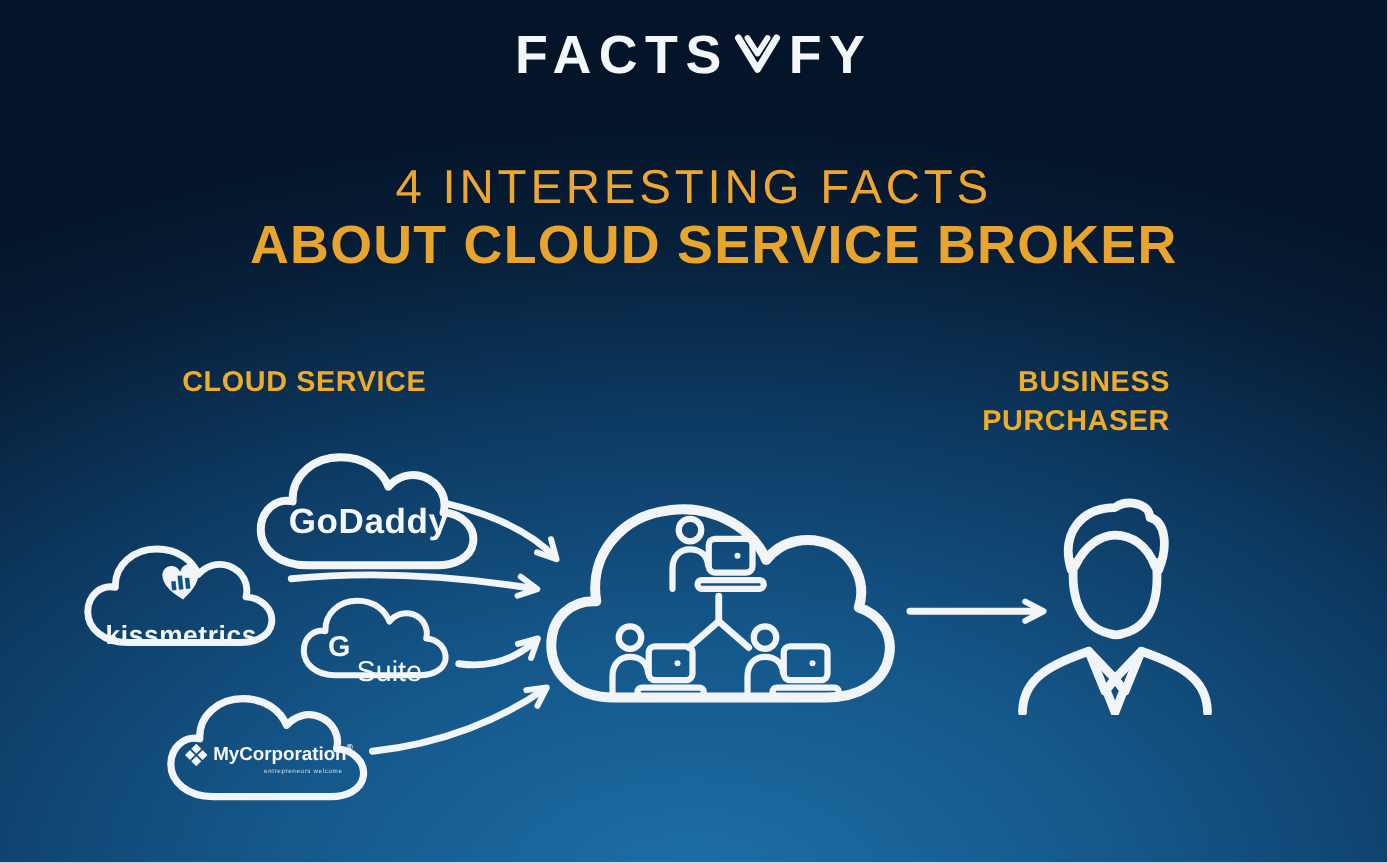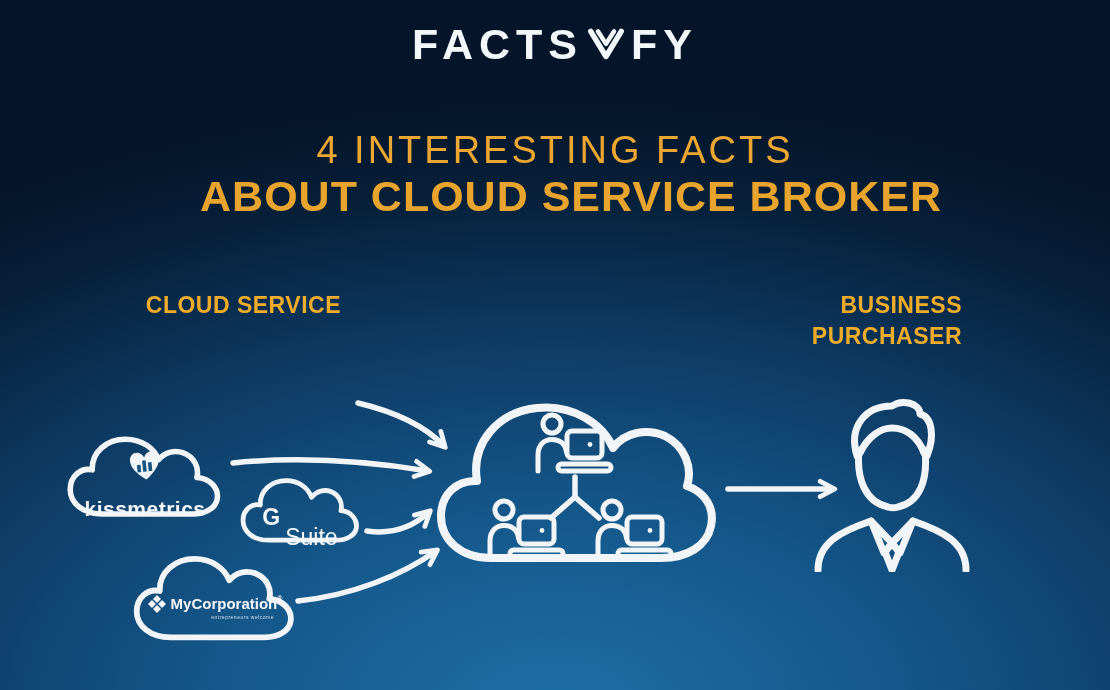--- a/index.html
+++ b/index.html
@@ -31,21 +31,21 @@
     text-align:center; color:#E9A42E; font-size:43px; font-weight:800; letter-spacing:1px;padding-left:32px;
   }
 
   
   .colhead{
     position:absolute; top:290px; color:#EFAC28; font-weight:800;
     font-size:23px; letter-spacing:.5px; text-align:right; line-height:31px;
   }
   .colhead.service  { left:101px; width:240px; }
   .colhead.broker   { left:445px; width:240px; }
-  .colhead.purchaser{ left:782px; width:180px; }
+  .colhead.purchaser{ left:756px; width:180px; }
 
   
   .cloud{ position:absolute; }
   .cloud svg.shape{ position:absolute; inset:0; width:100%; height:100%; }
   .cloud .content{
     position:absolute; inset:0; display:flex; flex-direction:column;
     align-items:center; justify-content:center; color:#f4f7f9;
   }
 
   .cloud.godaddy      { left:192px; top:356px; width:206px; height:108px; }
@@ -102,20 +102,28 @@
     </defs>
     <g fill="none" stroke="#F2F5F7" stroke-width="5.5" stroke-linecap="round">
       <path d="M358,403 C404,414 429,430 444,446" marker-end="url(#ah)"></path>
       <path d="M233,463 C302,456 372,462 428,471" marker-end="url(#ah)"></path>
       <path d="M367,531 C395,535 414,526 429,512" marker-end="url(#ah)"></path>
       <path d="M298,601 C354,595 402,575 436,551" marker-end="url(#ah)"></path>
       <path d="M728,489 L833,489" marker-end="url(#ah)"></path>
     </g>
   </svg>
 
+  <div class="cloud godaddy">
+    <svg class="shape" viewBox="0 0 200 110">
+      <path d="M50,98 C27,98 12,85 12,69 C12,54 24,43 38,46 C37,25 55,10 77,10 C97,10 111,21 116,34 C123,26 134,22 145,26 C158,31 164,43 161,55 C176,56 187,67 185,80 C183,92 170,98 156,98 Z" fill="none" stroke="#F2F5F7" stroke-width="6.5" stroke-linejoin="round"></path>
+    </svg>
+    <div class="content">
+      <span>GoDaddy</span>
+    </div>
+  </div>
 
   <div class="cloud kissmetrics">
     <svg class="shape" viewBox="0 0 200 110">
       <path d="M50,98 C27,98 12,85 12,69 C12,54 24,43 38,46 C37,25 55,10 77,10 C97,10 111,21 116,34 C123,26 134,22 145,26 C158,31 164,43 161,55 C176,56 187,67 185,80 C183,92 170,98 156,98 Z" fill="none" stroke="#F2F5F7" stroke-width="6.5" stroke-linejoin="round"></path>
     </svg>
     <div class="content">
       <svg width="34" height="32" viewBox="0 0 40 40" style="transform:rotate(-6deg)">
         <path d="M20,37 C8,28 2,20 2,12 C2,5 8,1 14,3 C17,4 19,6.5 20,9.5 C21,6.5 23,4 26,3 C32,1 38,5 38,12 C38,20 32,28 20,37 Z" fill="#F2F5F7"></path>
         <rect x="10" y="18" width="4.5" height="9" fill="#155381"></rect>
         <rect x="17" y="13" width="4.5" height="14" fill="#155381"></rect>

